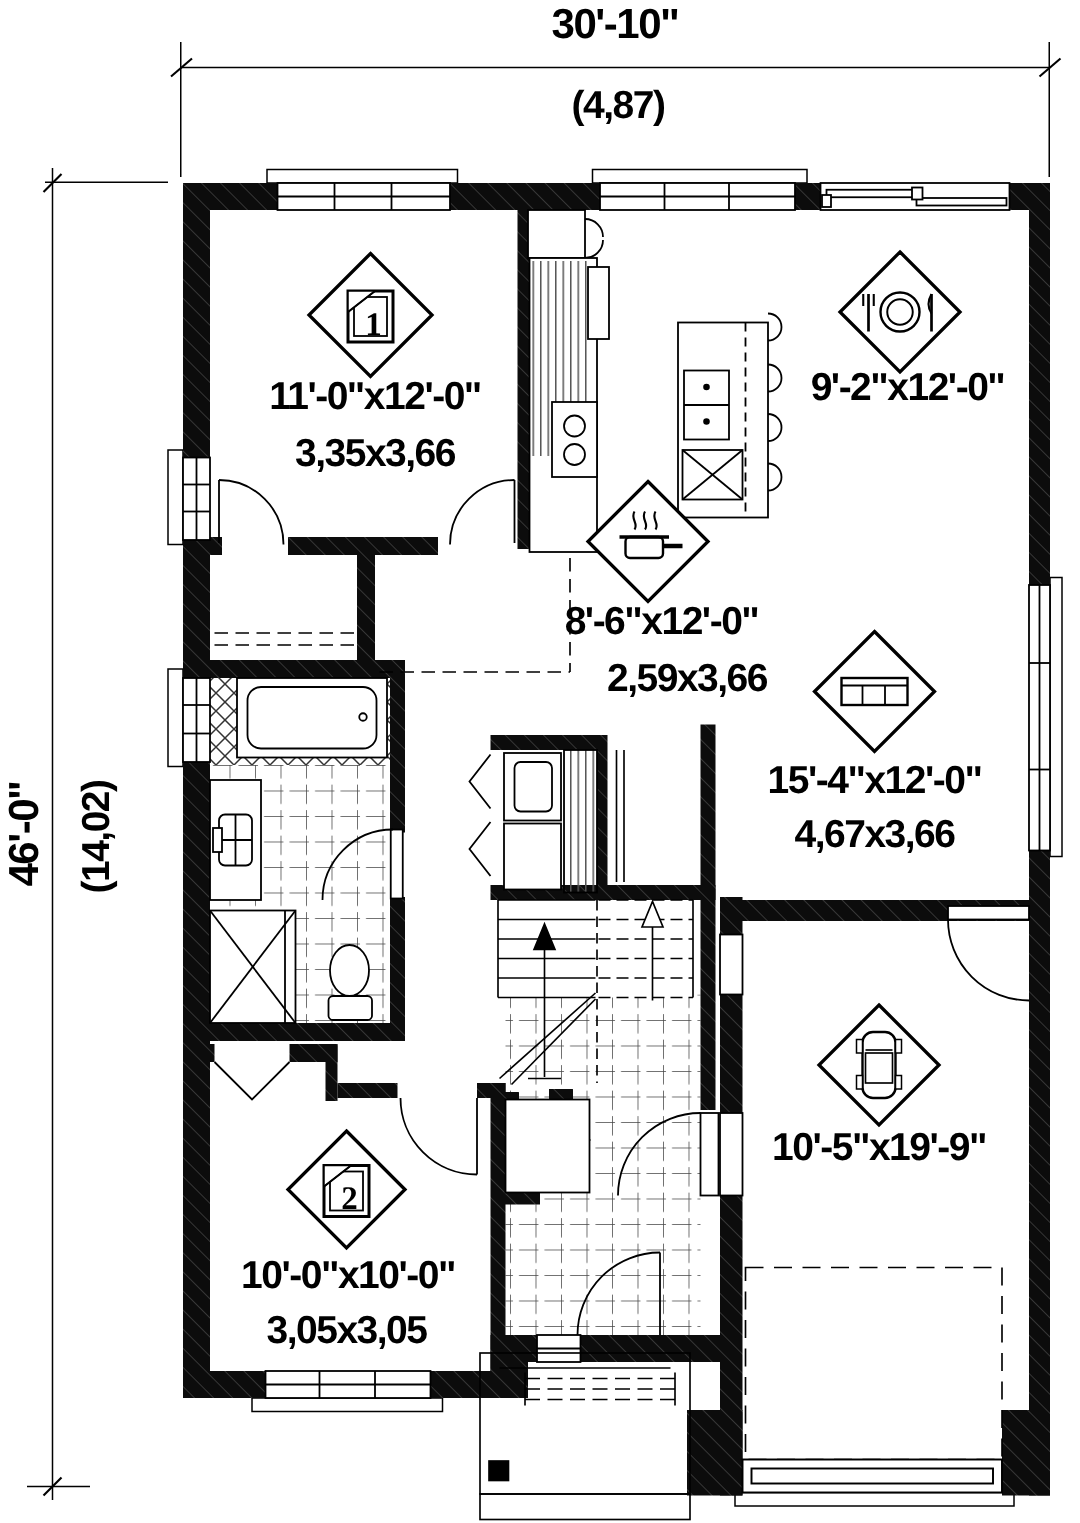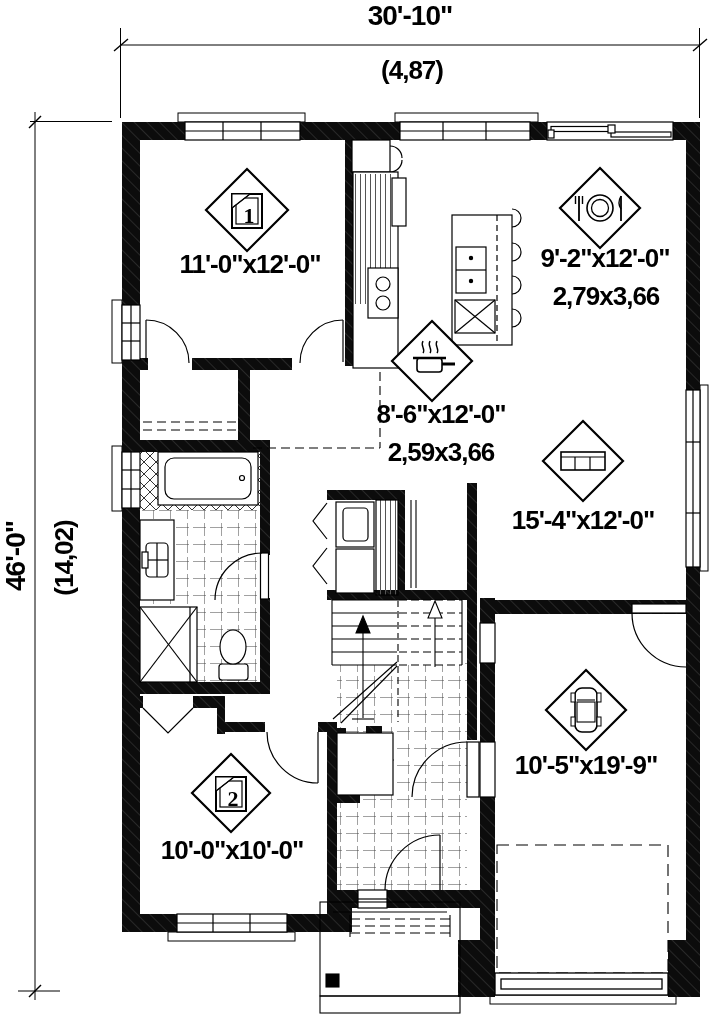--- a/index.html
+++ b/index.html
@@ -381,25 +381,27 @@
 
   <div class="lbl dim-big" style="left:410px;top:16px">30'-10"</div>
   <div class="lbl dim-met" style="left:412px;top:70px">(4,87)</div>
   <div class="lbl dim-big rot" style="left:16px;top:556px">46'-0"</div>
   <div class="lbl dim-met rot" style="left:64px;top:558px">(14,02)</div>
 
   <div class="lbl bednum" style="left:249px;top:216px">1</div>
   <div class="lbl bednum" style="left:233px;top:799px">2</div>
 
   <div class="lbl room-line" style="left:250px;top:264px">11'-0"x12'-0"</div>
+  <div class="lbl room-line" style="left:250px;top:302px">3,35x3,66</div>
 
   <div class="lbl room-line" style="left:605px;top:258px">9'-2"x12'-0"</div>
-  <div class="lbl room-line" style="left:606px;top:296px">2,79x3,66</div>
 
   <div class="lbl room-line" style="left:441px;top:414px">8'-6"x12'-0"</div>
-  <div class="lbl room-line" style="left:441px;top:452px">2,59x3,66</div>
+  <div class="lbl room-line" style="left:458px;top:452px">2,59x3,66</div>
 
   <div class="lbl room-line" style="left:583px;top:520px">15'-4"x12'-0"</div>
+  <div class="lbl room-line" style="left:583px;top:556px">4,67x3,66</div>
 
   <div class="lbl room-line" style="left:586px;top:765px">10'-5"x19'-9"</div>
 
   <div class="lbl room-line" style="left:232px;top:850px">10'-0"x10'-0"</div>
+  <div class="lbl room-line" style="left:231px;top:887px">3,05x3,05</div>
 </div>
 
 </body></html>

